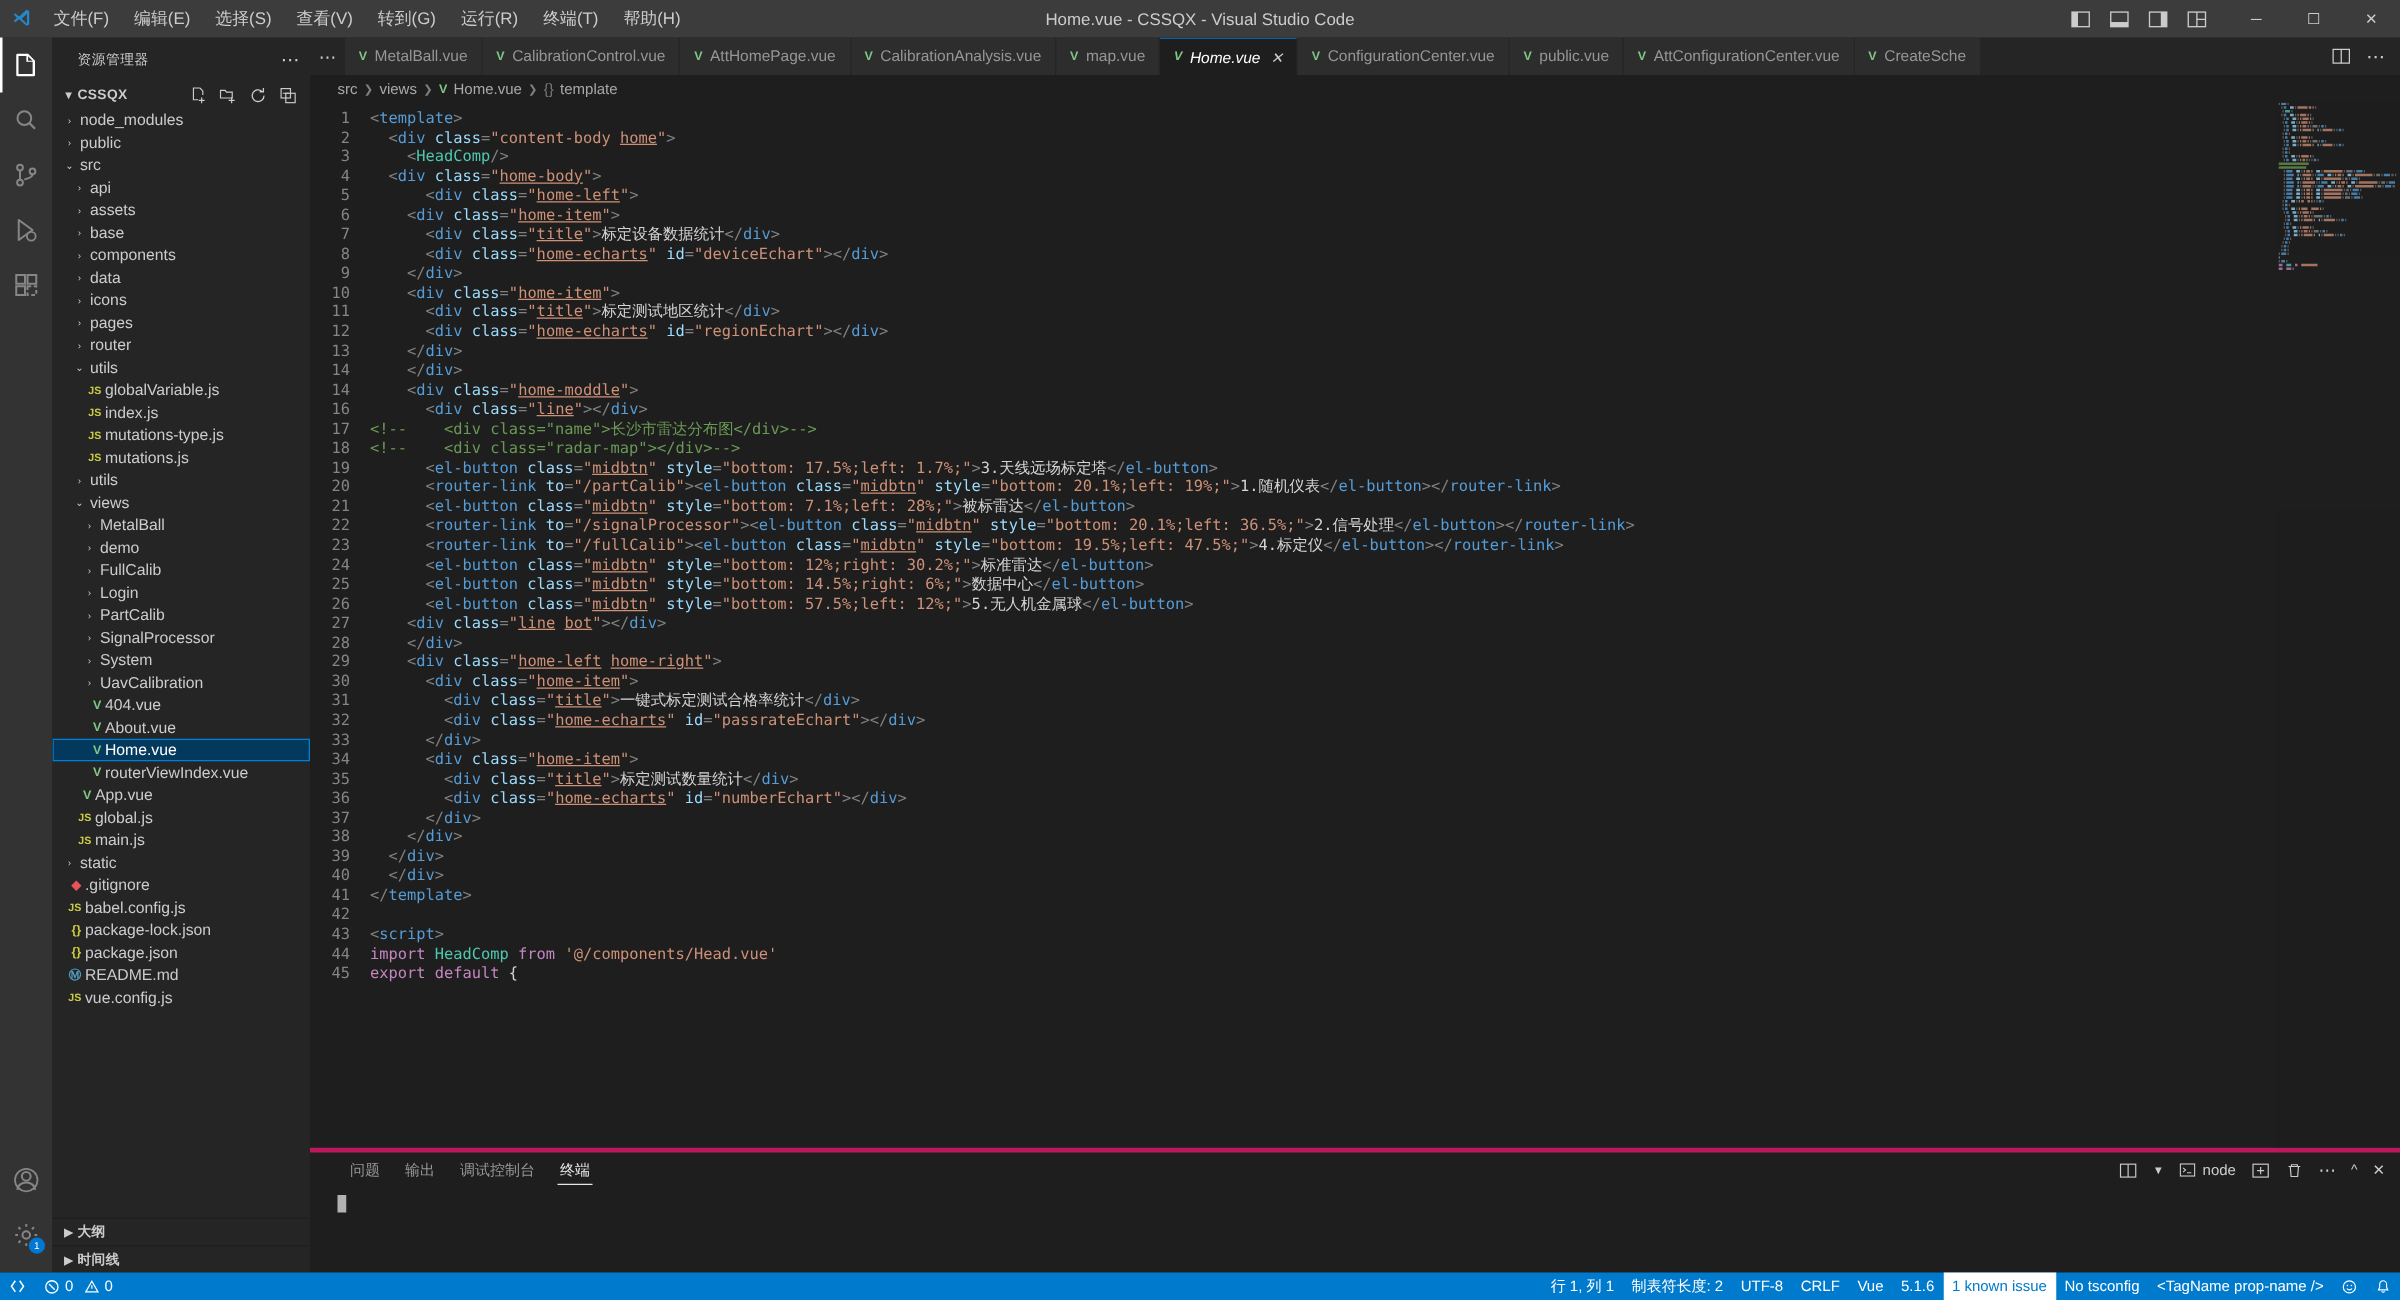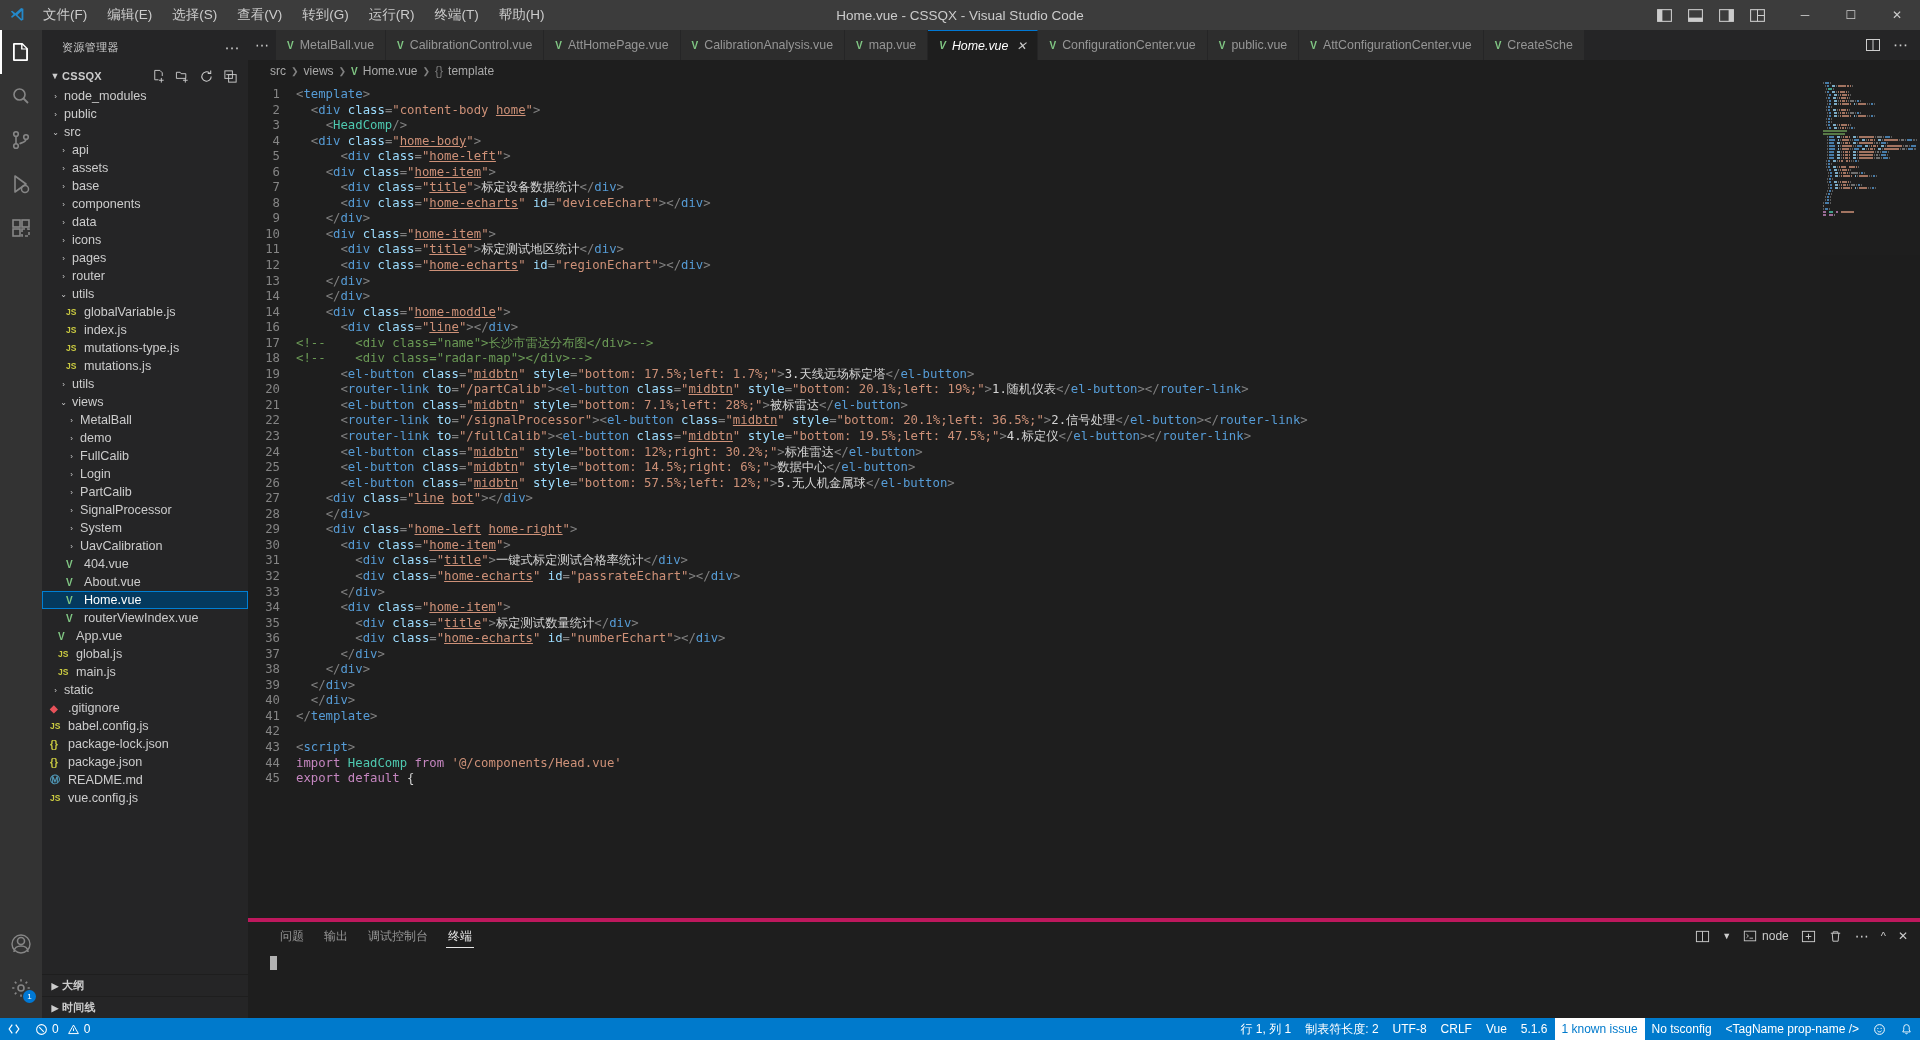--- a/index.html
+++ b/index.html
@@ -42,21 +42,21 @@
   .sb-header .dots { font-size:15px; color:#cccccc; }
   .sb-section { height:22px; display:flex; align-items:center; padding:0 6px; font-size:11px;
     font-weight:bold; color:#cccccc; letter-spacing:.3px; }
   .sb-section .chev { width:14px; text-align:center; font-size:9px; }
   .sb-actions { margin-left:auto; display:flex; gap:9px; padding-right:4px; color:#cccccc; }
   .tree { flex:1; overflow:hidden; }
   .row { height:18px; display:flex; align-items:center; font-size:12.6px; color:#cccccc;
     white-space:nowrap; position:relative; }
   .row.selected { background:#04395e; color:#ffffff; outline:1px solid #007fd4; outline-offset:-1px; }
   .row .twisty { width:11px; text-align:center; font-size:8px; color:#cccccc; flex:0 0 11px; }
-  .row .ficon { width:15px; text-align:left; flex:0 0 15px; font-size:10px; font-weight:bold; }
+  .row .ficon { width:15px; text-align:right; flex:0 0 15px; font-size:10px; font-weight:bold; }
   .ficon.js { color:#cbcb41; font-size:8.5px; }
   .ficon.vue { color:#81c784; }
   .ficon.json { color:#cbcb41; }
   .ficon.md { color:#519aba; }
   .ficon.git { color:#e8525a; }
   .lbl { padding-left:3px; }
   .sb-bottom { flex:0 0 auto; }
   .sb-bottom .sb-section { border-top:1px solid #1e1e1e; }
 
   

